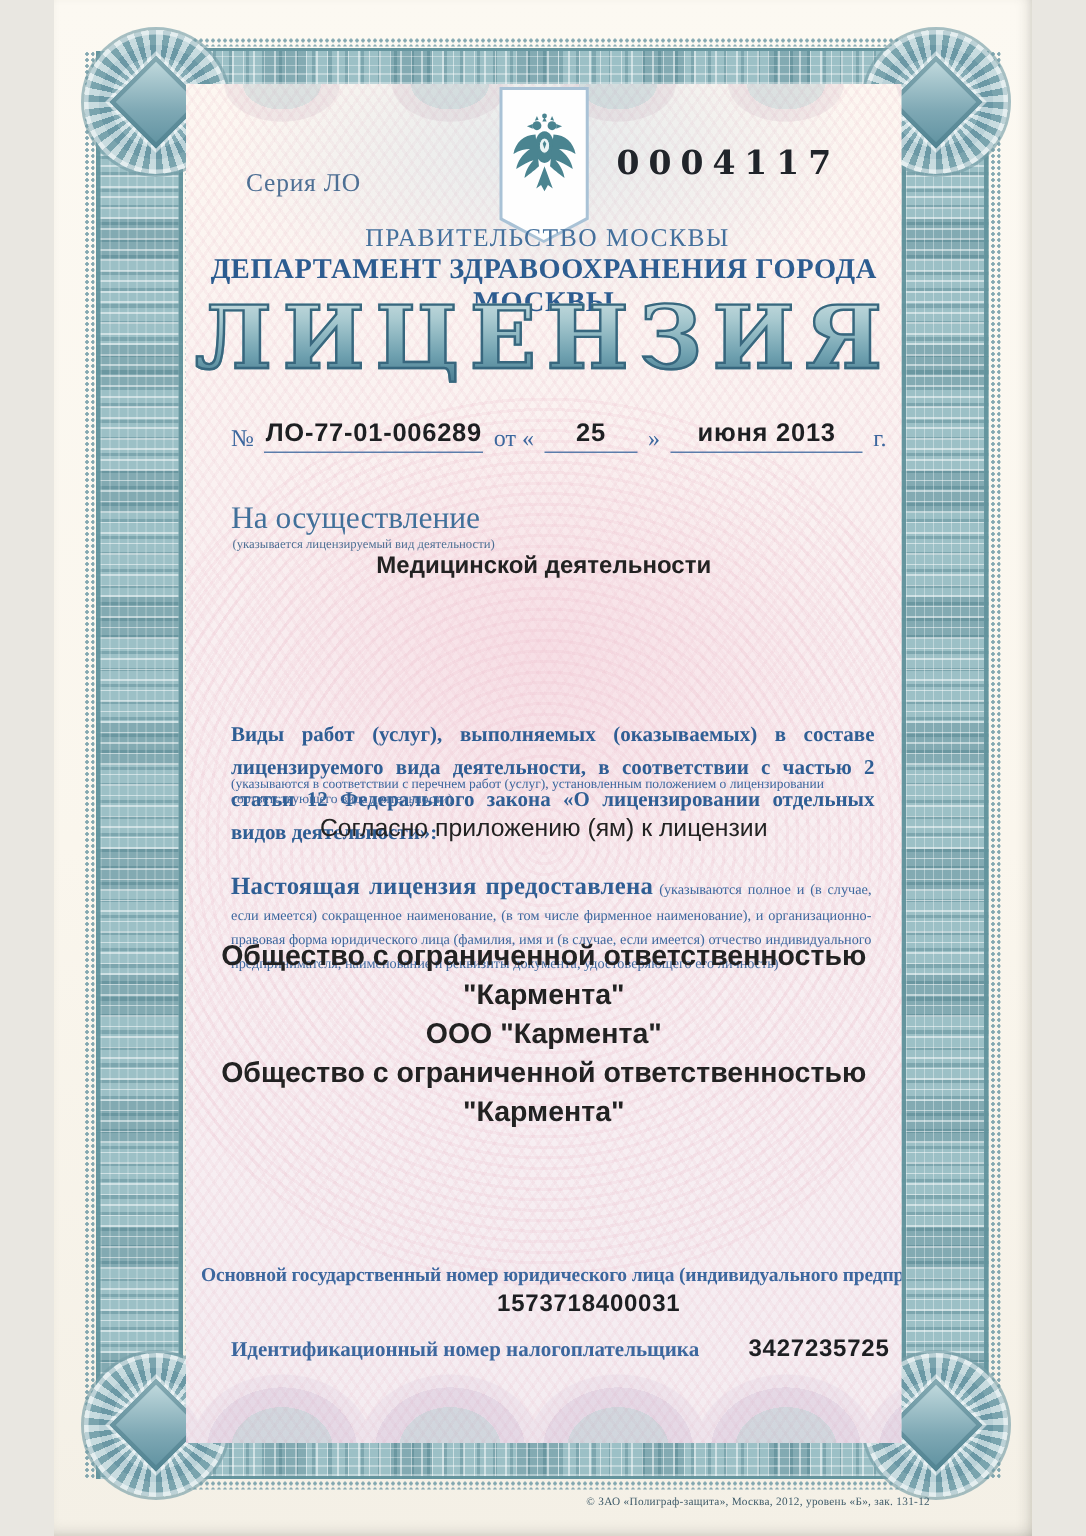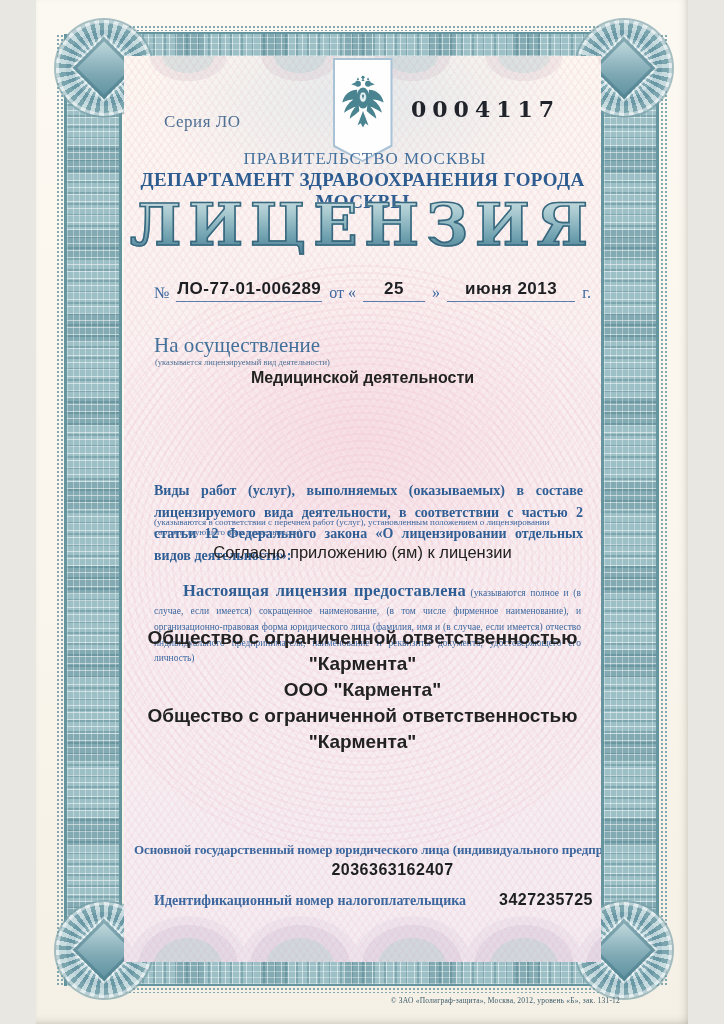--- a/index.html
+++ b/index.html
@@ -107,21 +107,21 @@
   .act-head{left:30px;top:277px;font-size:21px;color:#41709a;}
   .act-note{left:31px;top:301px;font-size:8.5px;color:#4d6f94;}
   .act-name{left:0;right:0;top:313px;text-align:center;font-weight:bold;font-size:16px;color:#222;}
   .exception{left:50%;transform:translateX(-50%);top:339px;width:524px;text-align:center;
              font-size:14px;line-height:1.45;color:#222;}
   .works-intro{left:30px;right:18px;top:424px;text-align:justify;font-weight:bold;
                font-size:14px;line-height:1.55;color:#2f5e94;}
   .works-note{left:30px;top:461px;font-size:9px;color:#3c679e;}
   .works-value{left:0;right:0;top:487px;text-align:center;font-weight:normal;font-size:16.5px;color:#222;}
   .grantee{left:30px;right:20px;top:521px;font-size:9.5px;line-height:1.65;color:#3c679e;text-align:justify;}
-  .grantee .lead{font-size:16.5px;font-weight:bold;color:#2f5e94;letter-spacing:.2px;margin-left:29px;}
+  .grantee .lead{font-size:16.5px;font-weight:bold;color:#2f5e94;letter-spacing:.2px;}
   .grantee-lines{left:0;right:0;top:569px;text-align:center;font-weight:bold;
                  font-size:19px;color:#222;line-height:26px;}
   .ogrn-label{left:10px;right:0;top:786px;font-weight:bold;font-size:13px;color:#3c679e;
               white-space:nowrap;letter-spacing:-.1px;}
   .ogrn-value{left:0;right:0;top:805px;text-align:center;font-weight:bold;font-size:16px;
               color:#1d1f22;letter-spacing:.5px;padding-left:60px;}
   .inn-row{left:30px;right:15px;top:835px;}
   .inn-label{font-weight:bold;font-size:14px;color:#3c679e;}
   .inn-value{position:absolute;left:345px;top:0;font-family:"Liberation Sans","DejaVu Sans",sans-serif;
              font-weight:bold;font-size:16px;color:#1d1f22;letter-spacing:.5px;}
@@ -213,21 +213,21 @@
       <span class="lead">Настоящая лицензия предоставлена</span>
       <span>(указываются полное и (в случае, если имеется) сокращенное наименование, (в том числе фирменное наименование), и организационно-правовая форма юридического лица (фамилия, имя и (в случае, если имеется) отчество индивидуального предпринимателя, наименование и реквизиты документа, удостоверяющего его личность)</span>
     </div>
     <div class="abs grantee-lines sans">
       <div>Общество с ограниченной ответственностью "Кармента"</div>
       <div>ООО "Кармента"</div>
       <div>Общество с ограниченной ответственностью "Кармента"</div>
     </div>
 
     <div class="abs ogrn-label">Основной государственный номер юридического лица (индивидуального предпринимателя) (ОГРН)</div>
-    <div class="abs ogrn-value sans">2036363162407</div>
+    <div class="abs ogrn-value sans">1573718400031</div>
 
     <div class="abs inn-row">
       <span class="inn-label">Идентификационный номер налогоплательщика</span>
       <span class="inn-value">3427235725</span>
     </div>
   </div>
 
   <div class="copyright">© ЗАО «Полиграф-защита», Москва, 2012, уровень «Б», зак. 131-12</div>
 </div>
 

